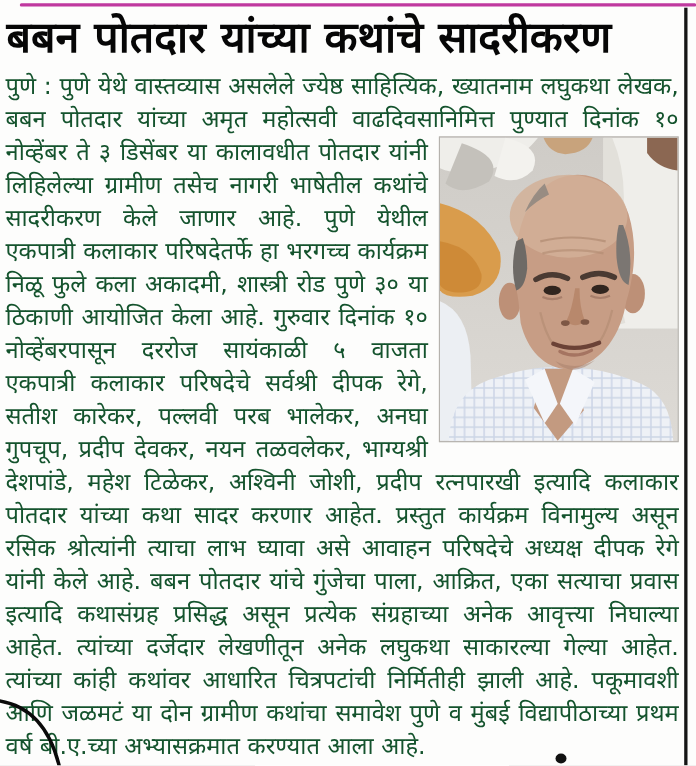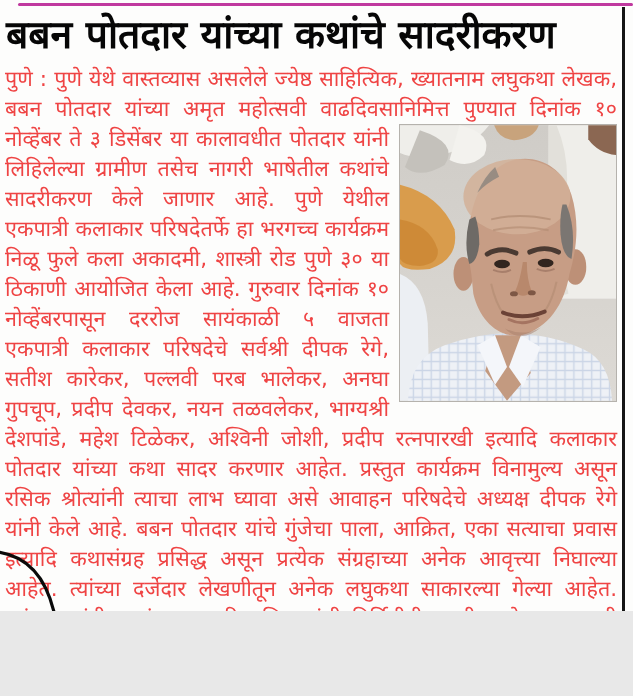--- a/index.html
+++ b/index.html
@@ -1,18 +1,18 @@
 <!DOCTYPE html>
 <html><head>
 <meta charset="utf-8">
 <style>
   html,body{margin:0;padding:0;background:#e8e8e8;}
   .page{
     position:relative;
-    width:633px;height:611px;
+    width:633px;height:696px;
     margin:0 auto;
     background:#fdfdfc;
     overflow:hidden;
     font-family:"DejaVu Sans","Liberation Sans",sans-serif;
     color:#0e0e0e;
   }
   .top-rule{
     position:absolute;top:3px;left:18px;right:0;
     height:3px;background:#c0399f;border-radius:2px;
   }
@@ -26,21 +26,21 @@
     font-weight:bold;
     letter-spacing:0px;
     color:#060606;
     white-space:nowrap;
   }
   .body-text{
     margin:0 16px 0 5px;
     font-size:21.5px;
     line-height:30px;
     text-align:justify;
-    color:#ef4444;
+    color:#14532d;
   }
   .photo{
     float:right;
     width:218px;height:278px;
     margin:0 0 6px 10px;
     padding:0;
     border:1px solid #b5b2ad;
     box-sizing:border-box;
     background:#d6d4d0;
   }

